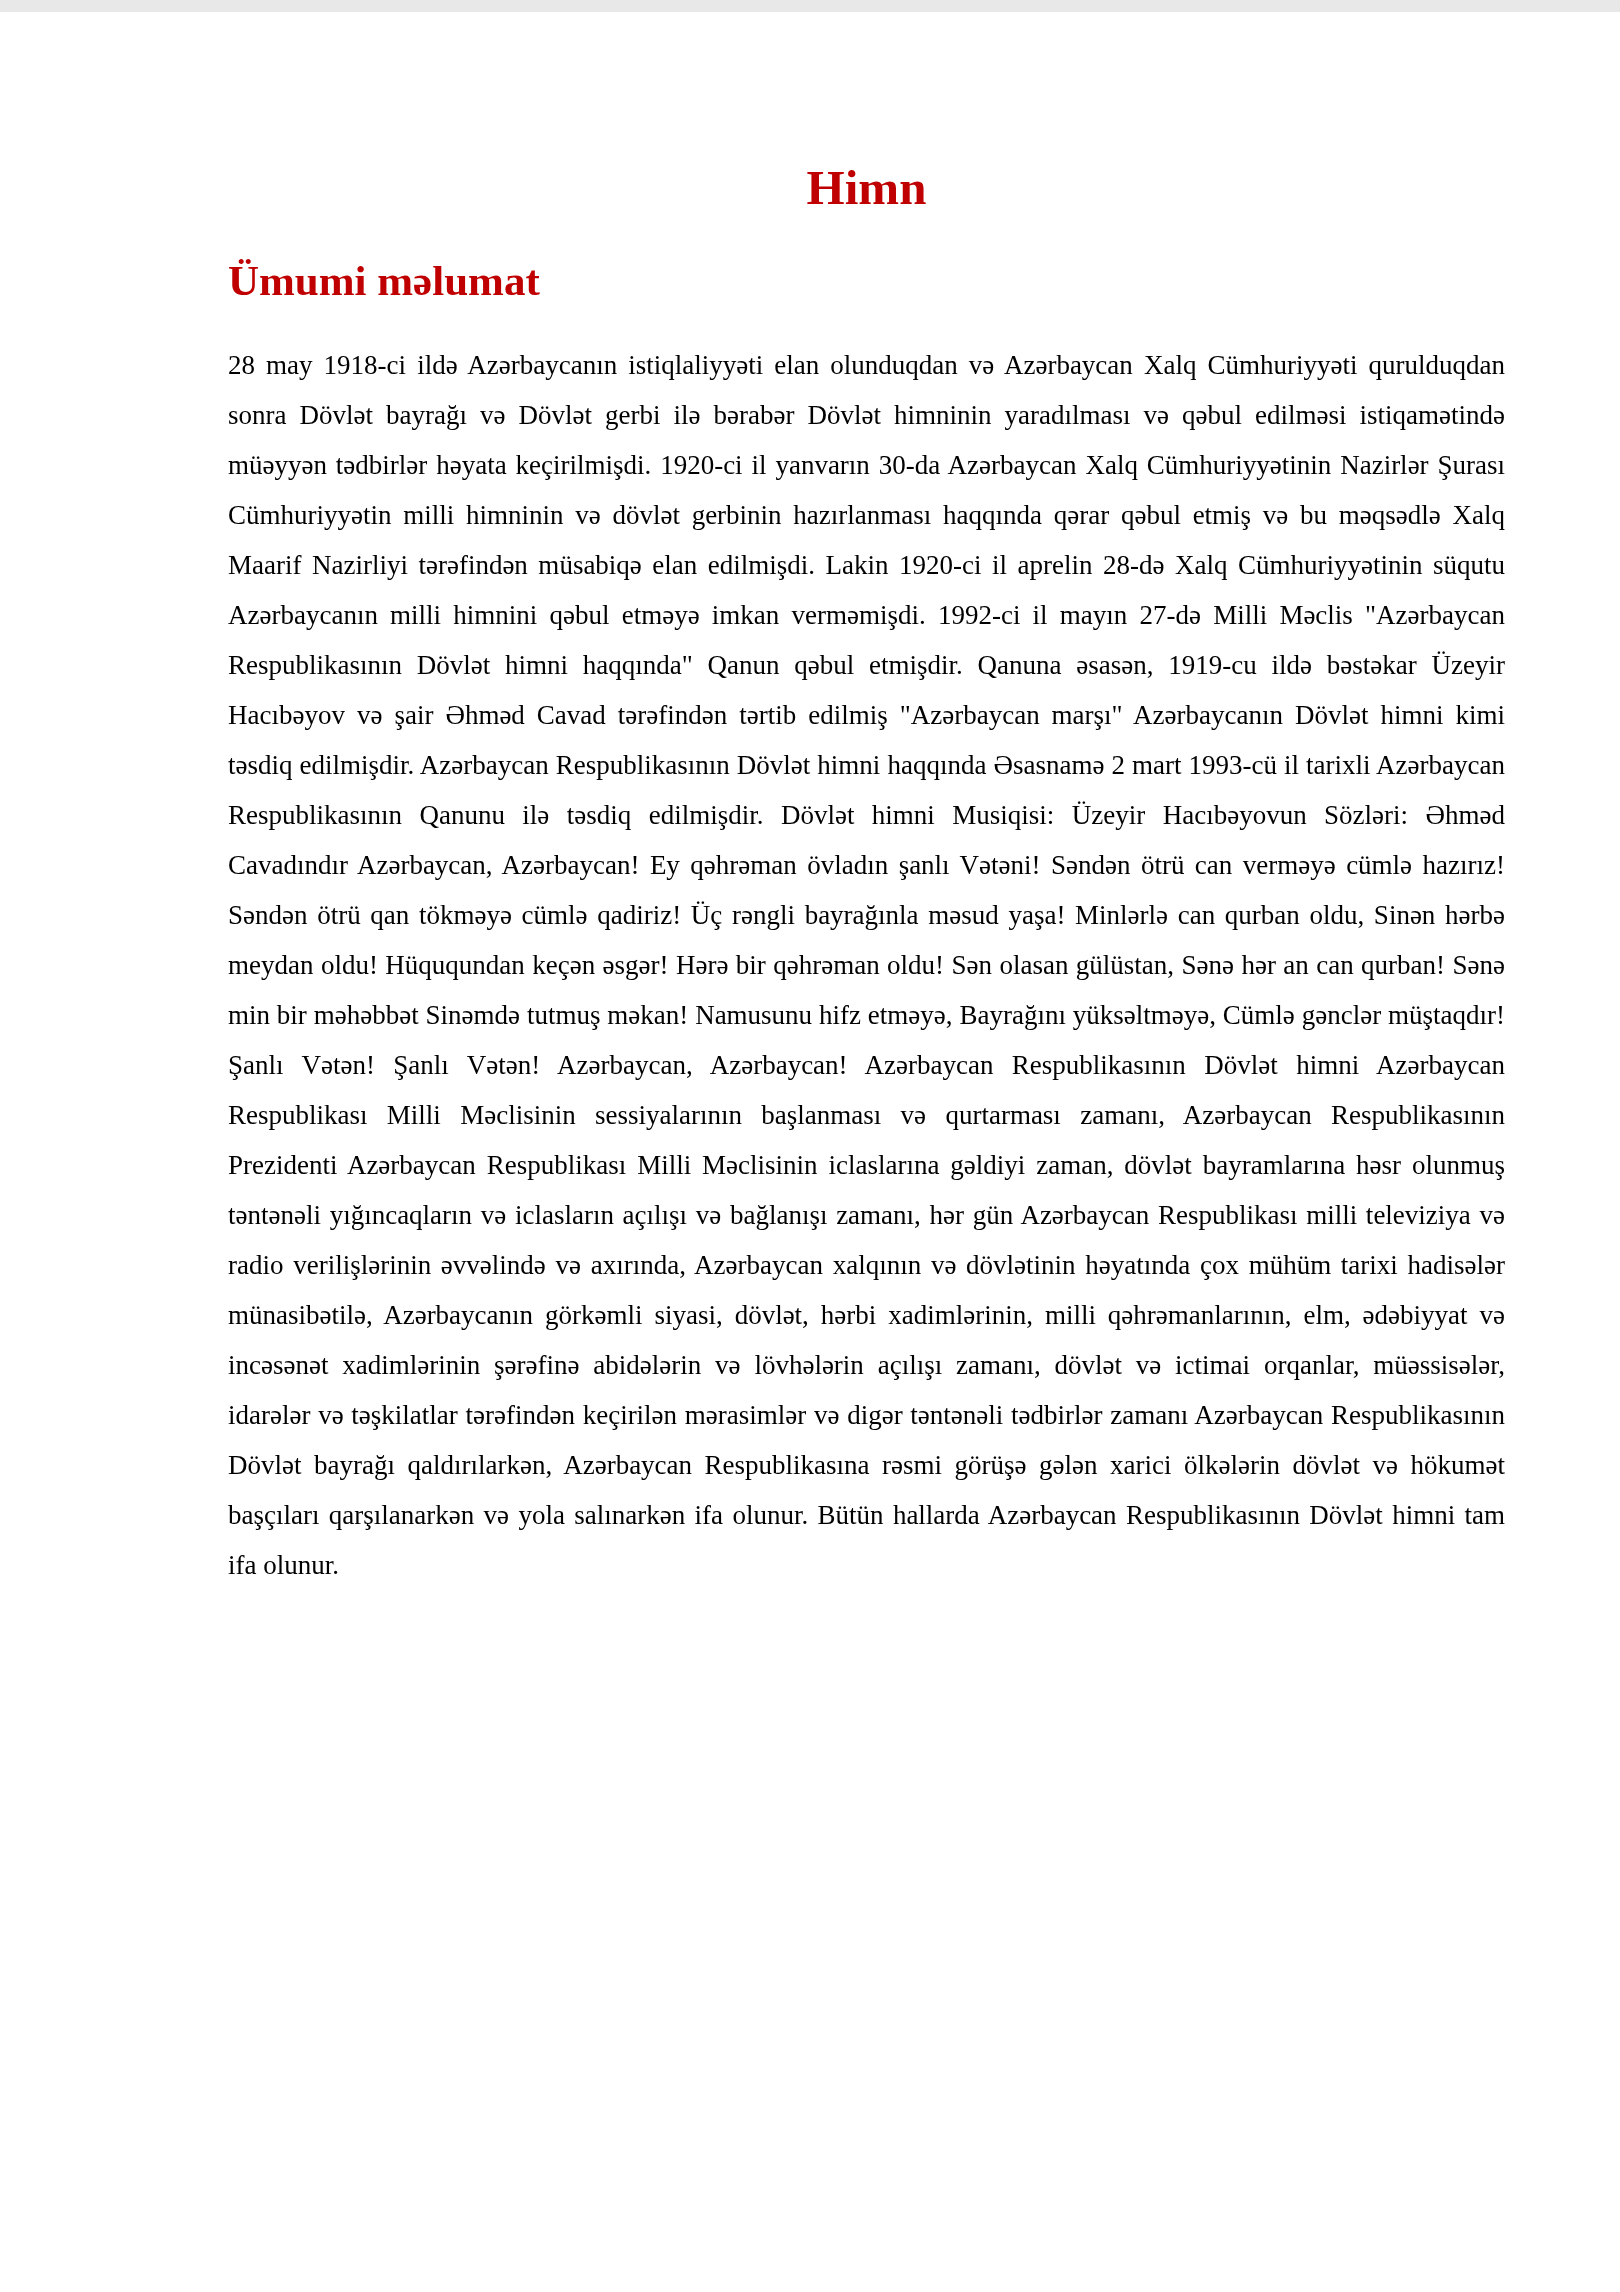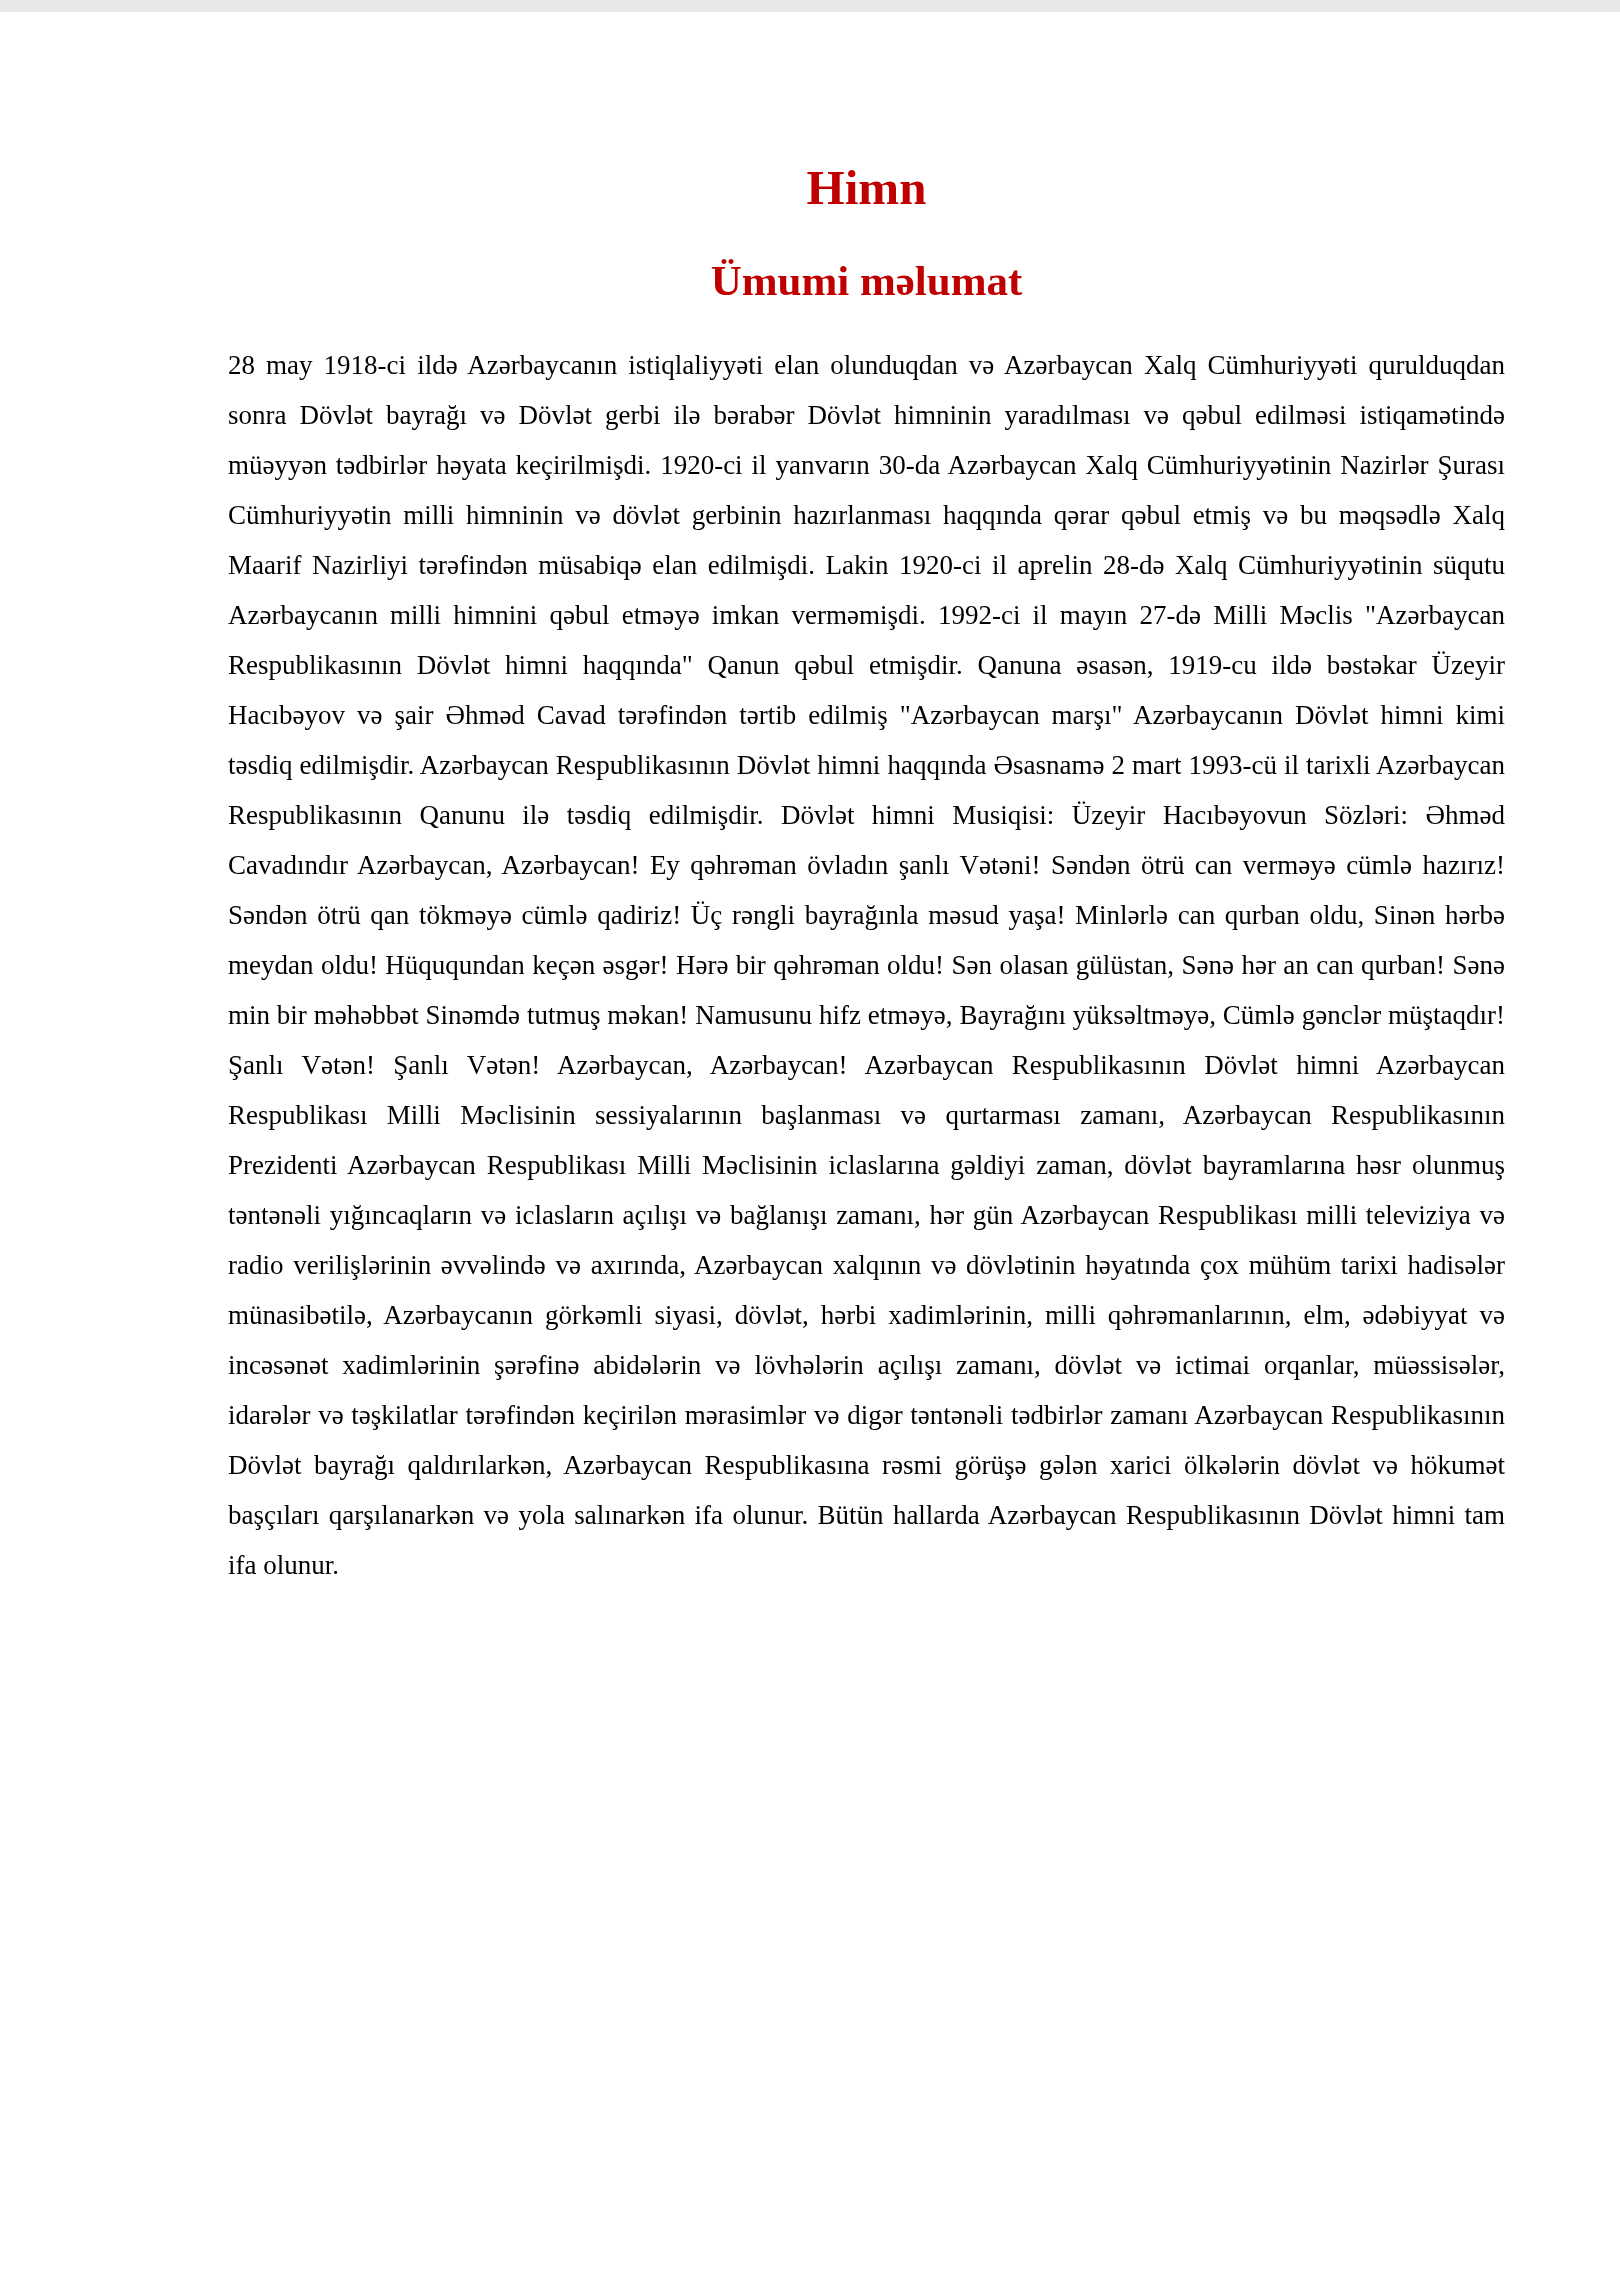--- a/index.html
+++ b/index.html
@@ -26,21 +26,20 @@
   .doc-title {
     margin: 149px 0 0 0;
     text-align: center;
     font-size: 49px;
     line-height: 53px;
     font-weight: bold;
     color: var(--heading, #c00000);
   }
   .doc-subtitle {
     margin: 43px 0 0 0;
-    text-align: center;
     font-size: 43px;
     line-height: 47px;
     font-weight: bold;
     color: var(--heading, #c00000);
   }
   .doc-body {
     margin: 36px 0 0 0;
     font-size: 27px;
     line-height: 50px;
     text-align: justify;

